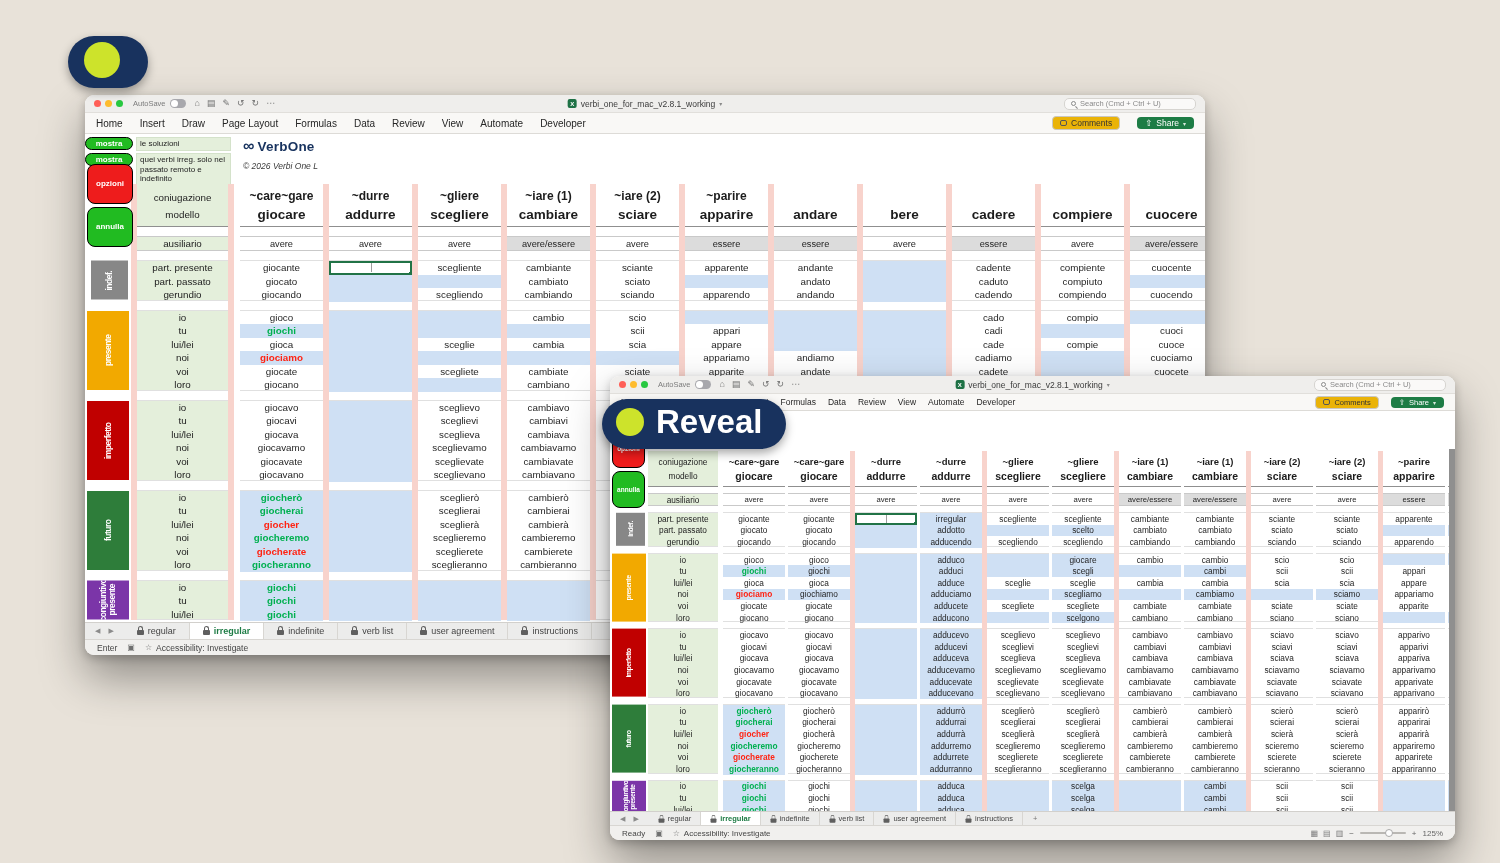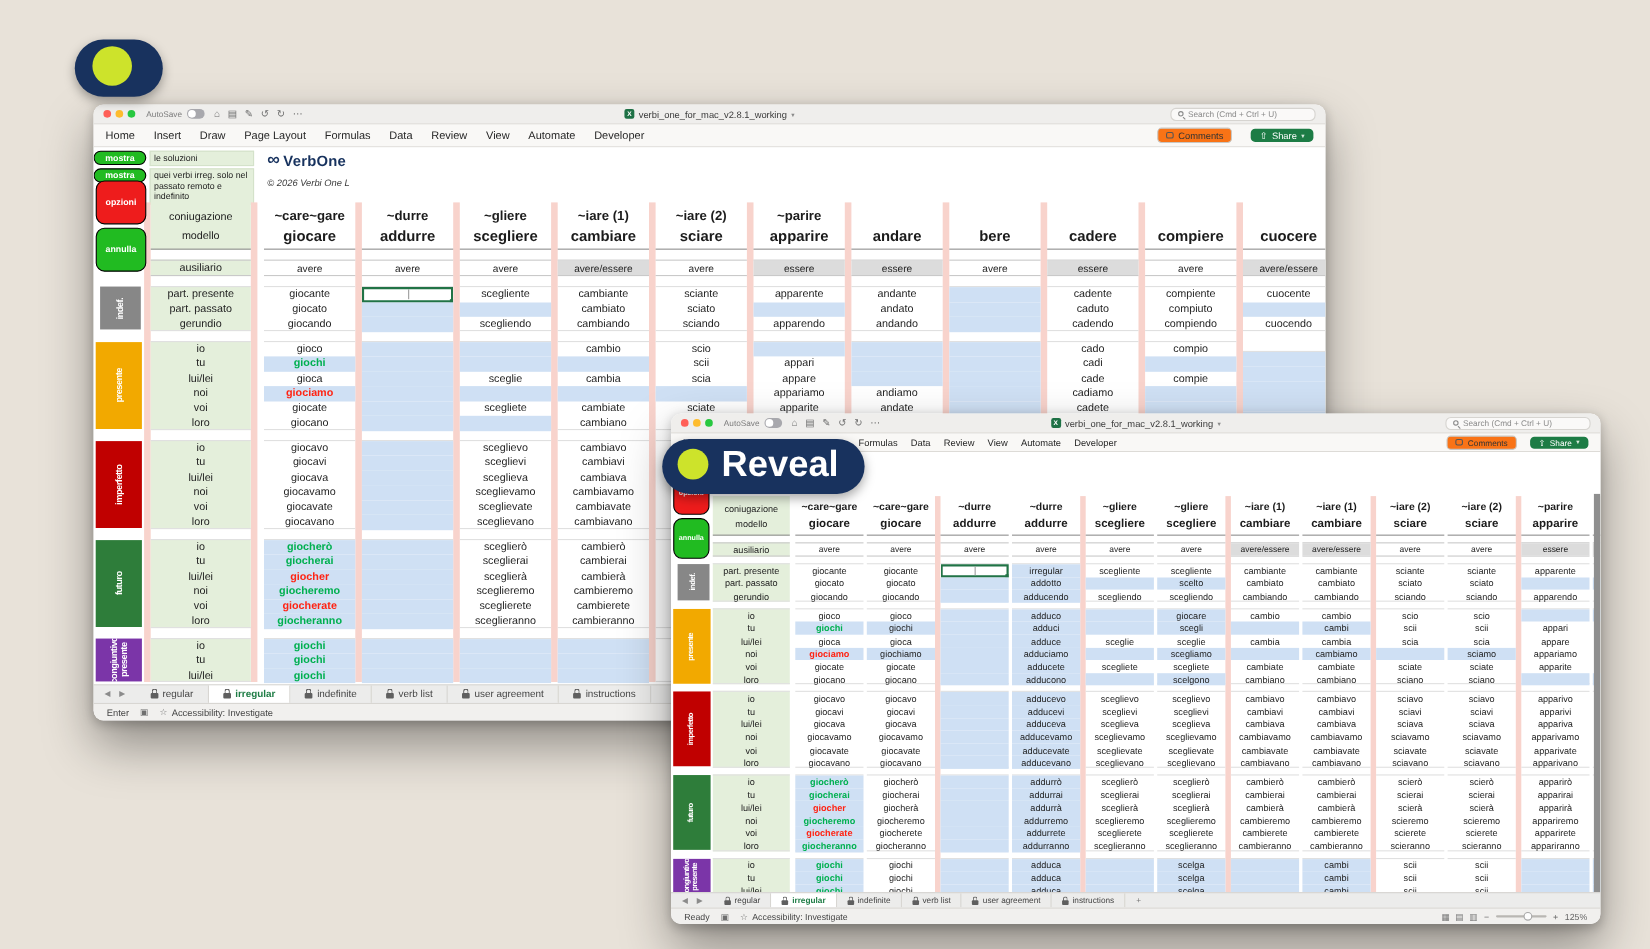--- a/index.html
+++ b/index.html
@@ -31,21 +31,21 @@
   border-radius:5px;height:12px;padding:0 6px;font-size:7.5px;color:#8a8a8a;width:132px;white-space:nowrap;}
 .mag{width:5px;height:5px;border:1px solid #8a8a8a;border-radius:50%;position:relative;flex:none;}
 .mag::after{content:"";position:absolute;width:3px;height:1px;background:#8a8a8a;transform:rotate(45deg);left:3px;top:5px;}
 
 
 .ribbon{height:21px;background:#f9f8f6;border-bottom:1px solid #dddbd7;display:flex;align-items:center;
   padding:0 11px;gap:17px;font-size:10px;color:#262626;flex:none;white-space:nowrap;}
 #win-reveal .ribbon{height:17px;font-size:8.5px;gap:12px;}
 .ribbon .rspacer{flex:1;}
 .comments-btn{display:flex;align-items:center;gap:4px;border:1px solid #c9c7c3;border-radius:4px;
-  padding:1px 7px;font-size:8.5px;color:#333;background:#f97316;}
+  padding:1px 7px;font-size:8.5px;color:#333;background:#eab308;}
 .bubble{width:7px;height:6px;border:1px solid #555;border-radius:2px;flex:none;}
 .share-btn{display:flex;align-items:center;gap:4px;background:#1d7c45;color:#fff;border-radius:4px;
   padding:1px 8px;font-size:8.5px;}
 #win-reveal .comments-btn,#win-reveal .share-btn{font-size:7.5px;}
 
 
 .sheetarea{flex:1;background:#fff;position:relative;overflow:hidden;}
 .sheet-practice{--rowH:13.5px;--hdrH:43px;--auxH:15px;--sp:9px;--cellF:9.8px;--patF:12px;--vrbF:13.5px;--stripF:8.5px;--btnF:8px;}
 .sheet-reveal{--rowH:11.6px;--hdrH:36px;--auxH:13px;--sp:6px;--cellF:8.3px;--patF:9.5px;--vrbF:10.5px;--stripF:7px;--btnF:6.5px;}
 
@@ -796,20 +796,28 @@
           <div class="slot aux">
             <div class="cell gray">avere/essere</div>
           </div>
           <div class="sp"></div>
           <div class="slot sec" style="height: calc(var(--rowH) * 3);">
             <div class="cell">cuocente</div>
             <div class="cell blue"></div>
             <div class="cell">cuocendo</div>
           </div>
           <div class="sp"></div>
+          <div class="slot sec" style="height: calc(var(--rowH) * 6);">
+            <div class="cell blue"></div>
+            <div class="cell">cuoci</div>
+            <div class="cell">cuoce</div>
+            <div class="cell">cuociamo</div>
+            <div class="cell">cuocete</div>
+            <div class="cell blue"></div>
+          </div>
           <div class="sp"></div>
           <div class="slot sec" style="height: calc(var(--rowH) * 6);">
             <div class="cell blue"></div>
             <div class="cell blue"></div>
             <div class="cell blue"></div>
             <div class="cell blue"></div>
             <div class="cell blue"></div>
             <div class="cell blue"></div>
           </div>
           <div class="sp"></div>

